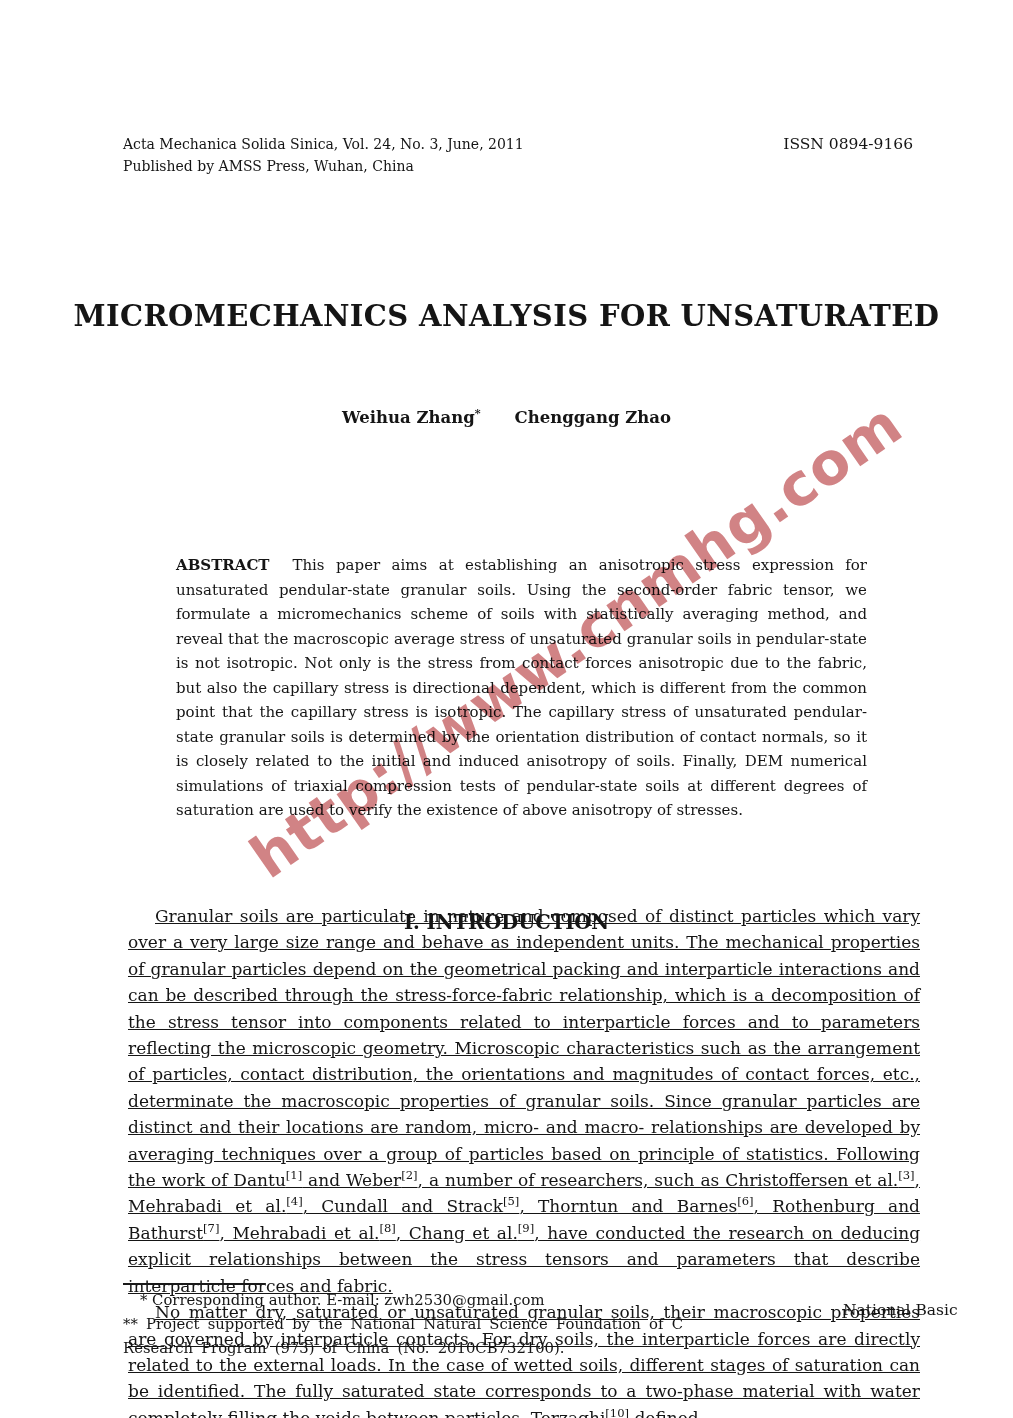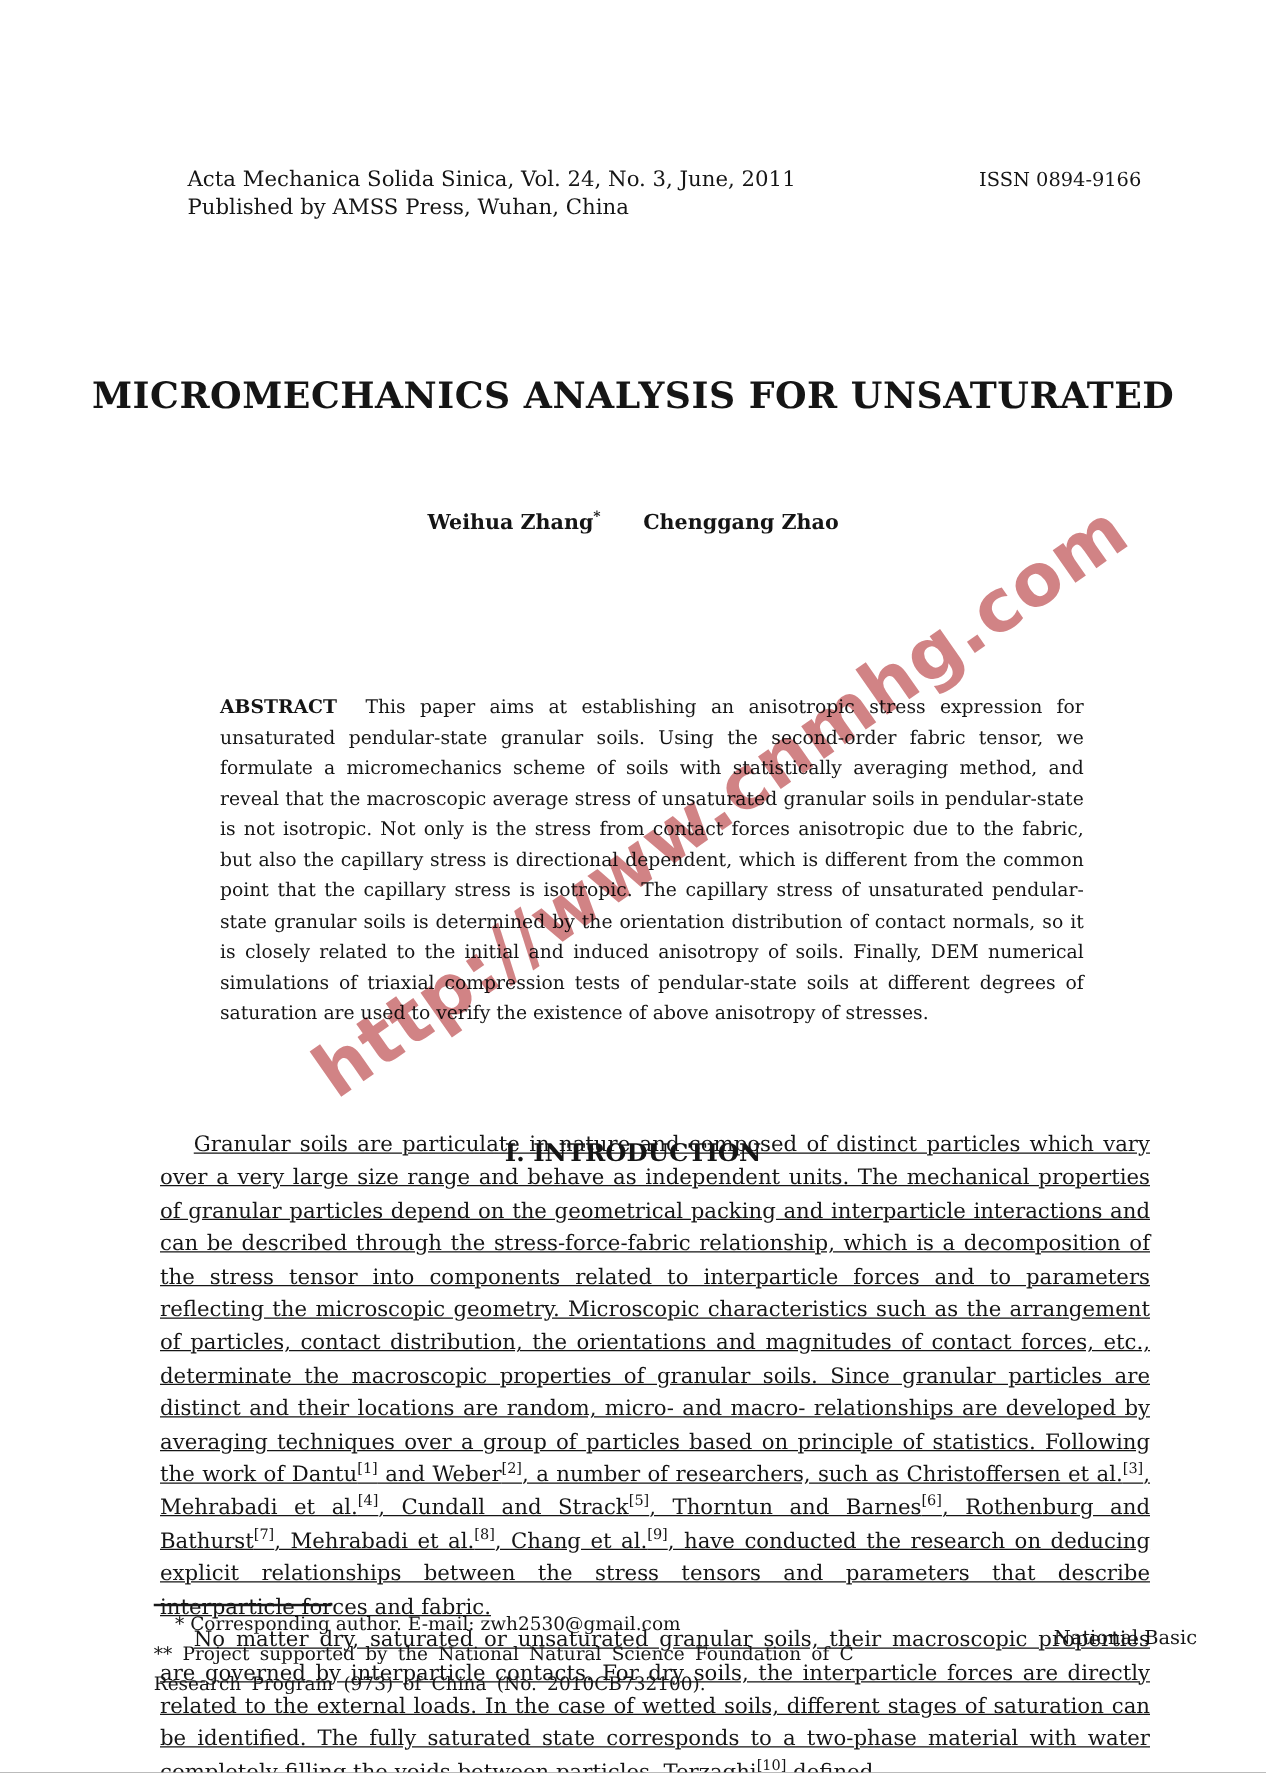--- a/index.html
+++ b/index.html
@@ -3,21 +3,21 @@
 <meta charset="utf-8">
 <style>
   html,body { margin:0; padding:0; background:#888; }
   .page {
     position:relative; width:1013px; height:1418px; margin:0 auto;
     background:#ffffff; color:#151515; overflow:hidden;
     font-family:"DejaVu Serif", serif;
   }
   
   .journal-header { position:absolute; top:133px; left:123px; right:100px; display:flex; justify-content:space-between; align-items:flex-start; }
-  .journal-left { font-size:17px; line-height:22px;margin-left:27px; }
+  .journal-left { font-size:14px; line-height:22px; }
   .journal-issn { font-size:15.5px; line-height:22px; }
   
   .paper-title { position:absolute; top:297px; left:0; width:100%; text-align:center; font-weight:bold; font-size:29px; line-height:38px; letter-spacing:0.4px; }
   .paper-title sup { font-size:62%; }
   
   .authors-row { position:absolute; top:408px; left:0; width:100%; text-align:center; font-weight:bold; font-size:16.5px; }
   .author-gap { display:inline-block; width:34px; }
   .affiliation { position:absolute; top:437px; left:0; width:100%; text-align:center; font-style:italic; font-size:16px; }
   .received { position:absolute; top:490px; left:0; width:100%; text-align:center; font-size:16px; }
   

